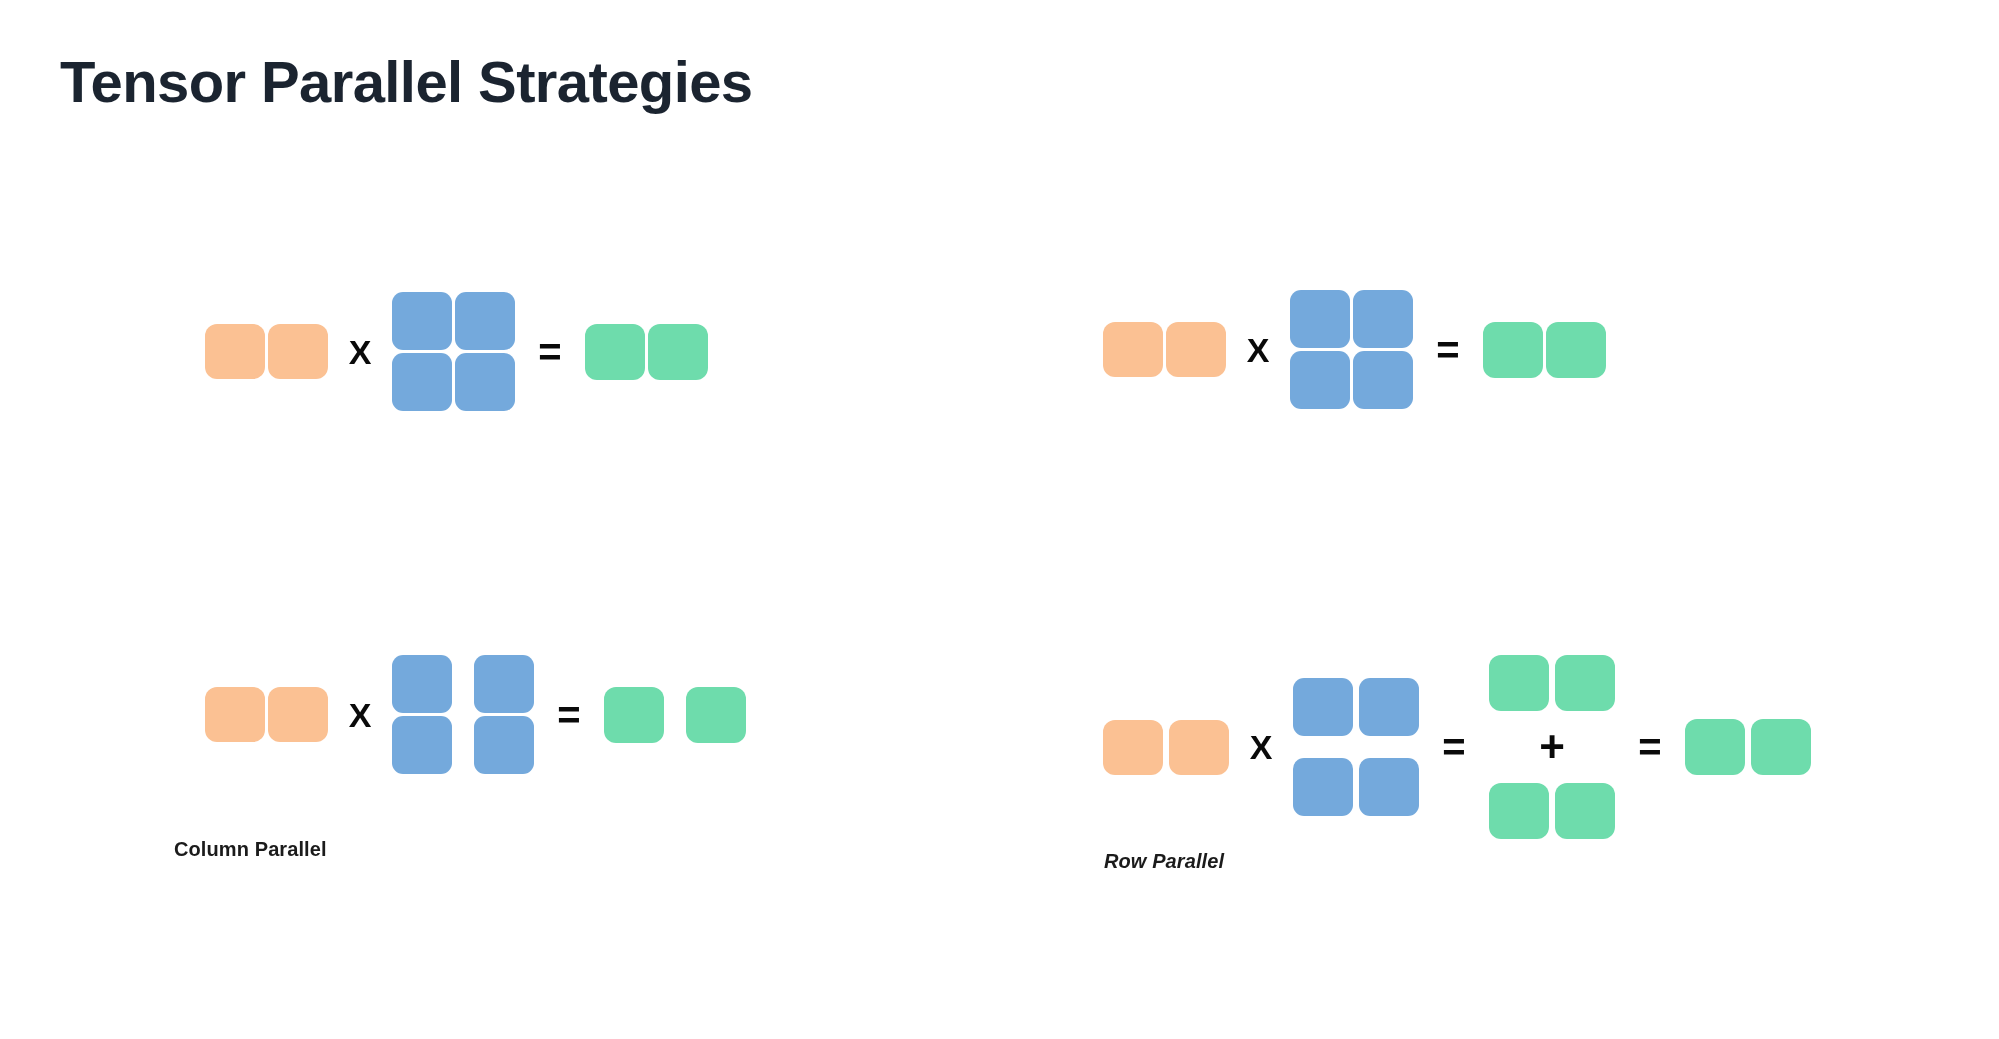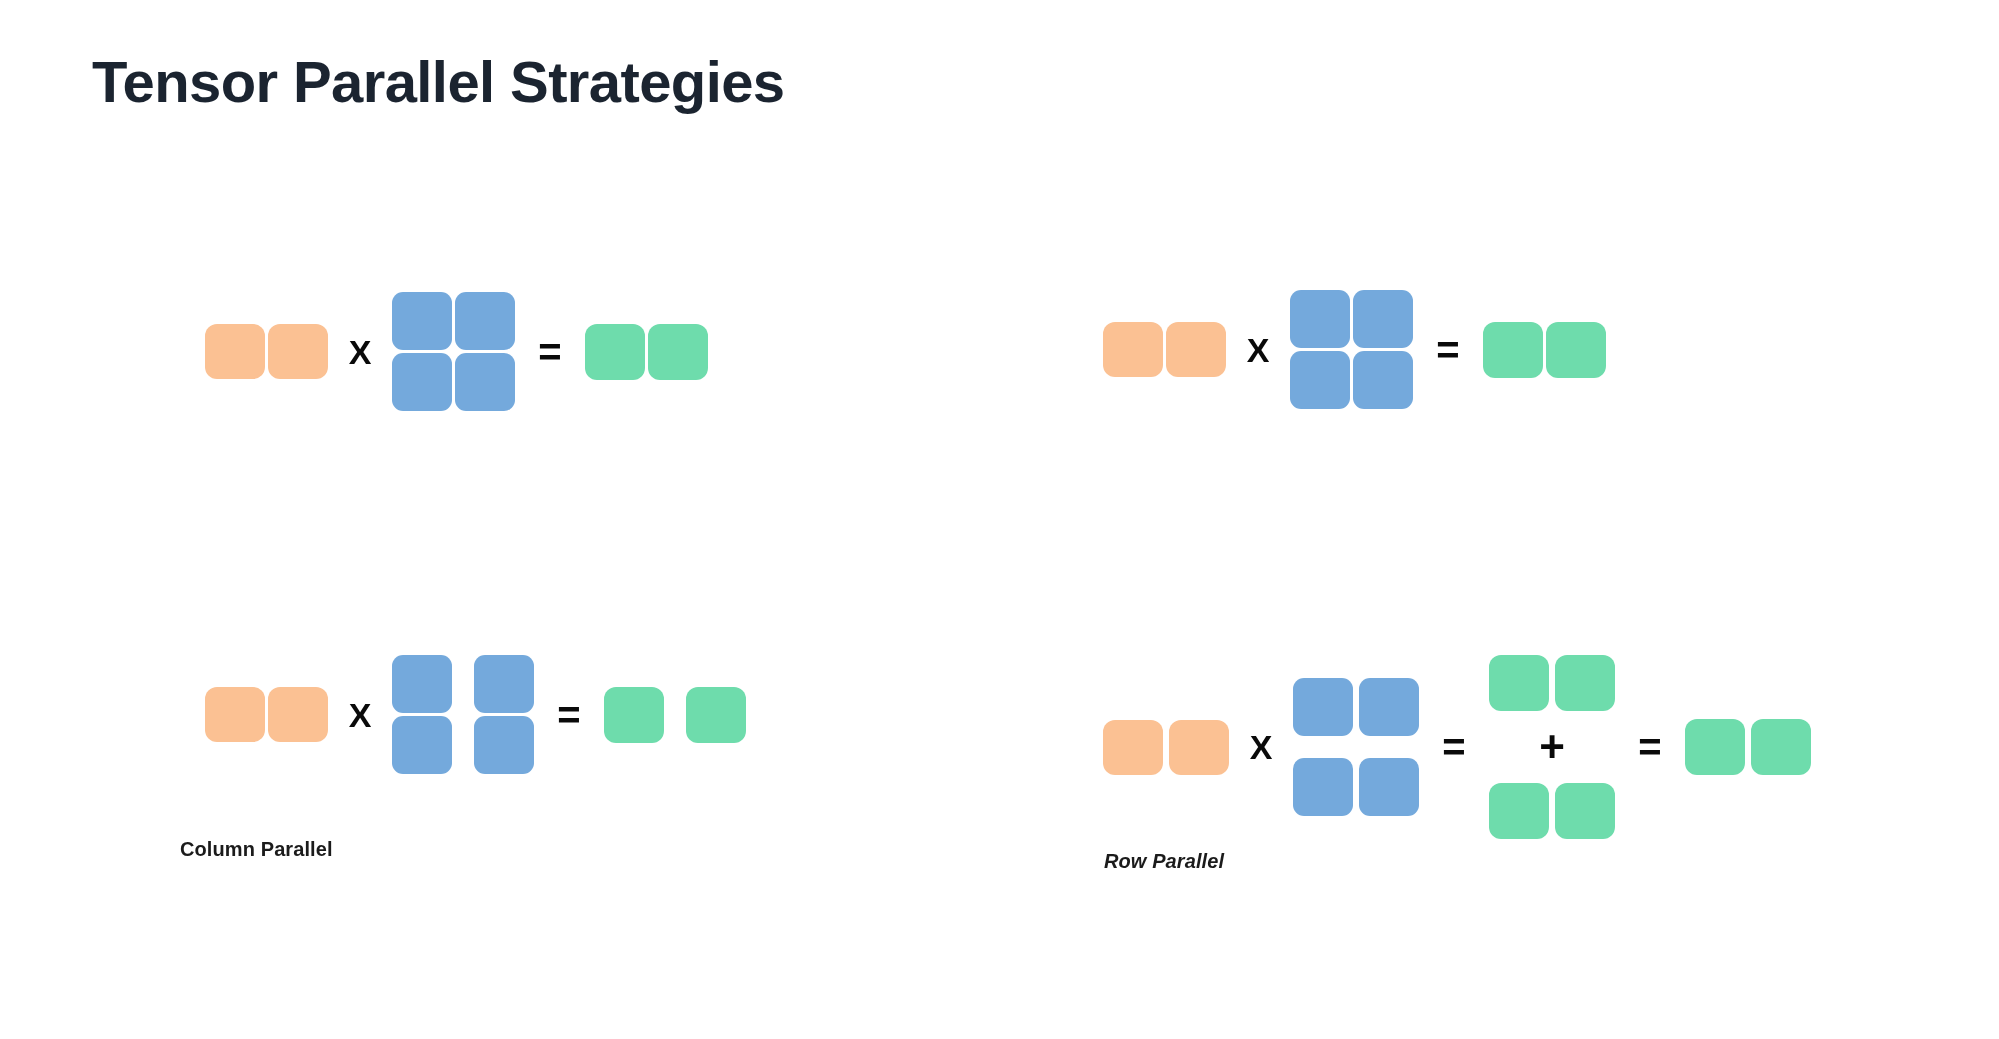--- a/index.html
+++ b/index.html
@@ -20,21 +20,20 @@
   .page-title {
     position: absolute;
     left: 60px;
     top: 52px;
     font-size: 58px;
     font-weight: 700;
     letter-spacing: -0.6px;
     color: #1b2430;
     line-height: 1.05;
     white-space: nowrap;
-    margin-left: 32px;
   }
 
   
   .canvas {
     position: absolute;
     inset: 0;
   }
   .diagram {
     position: absolute;
     display: flex;
@@ -252,17 +251,17 @@
     <div class="op equals">=</div>
 
     <div class="matrix">
       <div class="mrow cell-gap-sm">
         <div class="cell green"></div>
         <div class="cell green"></div>
       </div>
     </div>
   </div>
 
-  <div class="section-label" style="left:180px; top:838px;">Column Parallel</div>
+  <div class="section-label" style="left:174px; top:838px;">Column Parallel</div>
 
   <div class="section-label" style="left:1104px; top:850px;font-style:italic;">Row Parallel</div>
 
 </div>
 
 </body></html>

